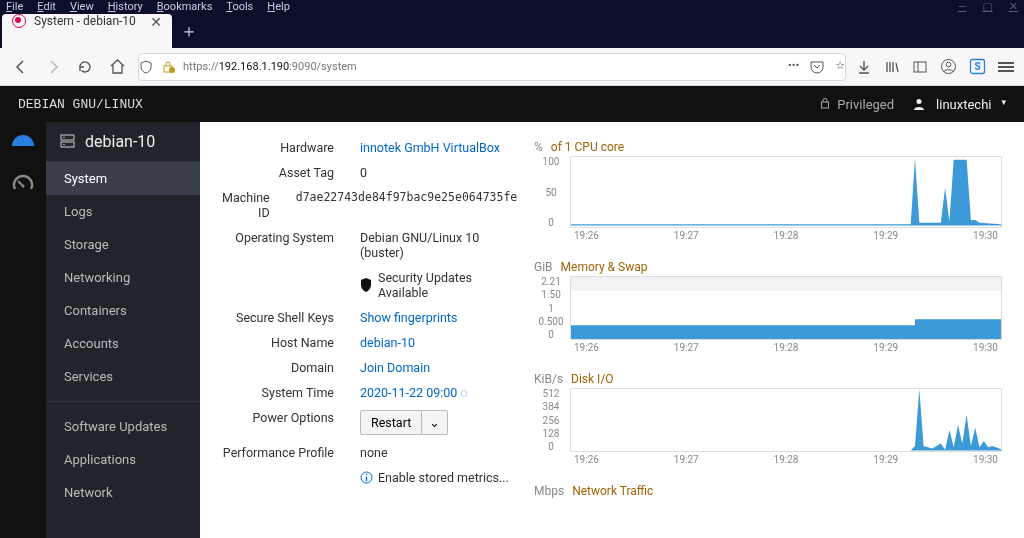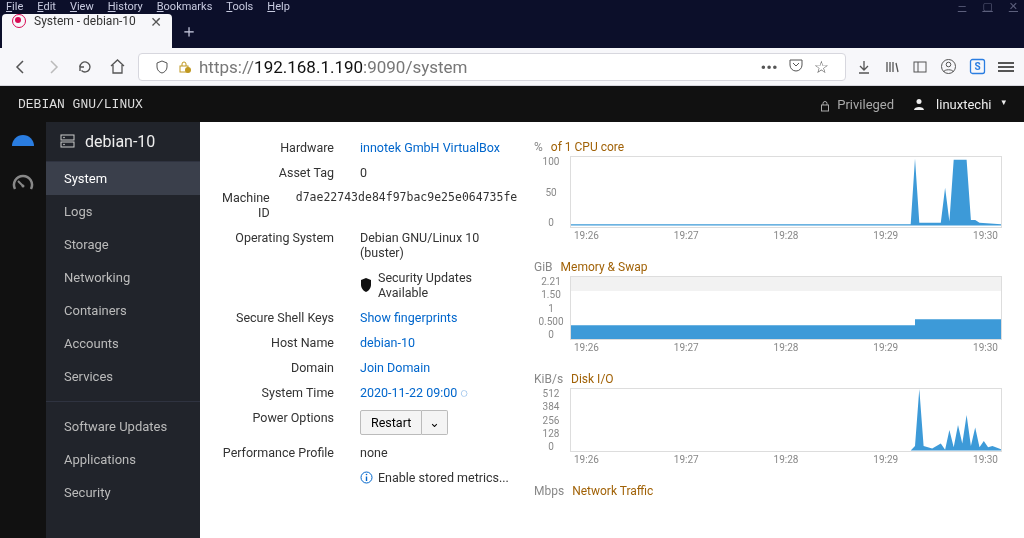--- a/index.html
+++ b/index.html
@@ -16,33 +16,33 @@
 .fx-tab{background:#f7f7fa;height:34px;width:170px;border-radius:4px 4px 0 0;display:flex;align-items:flex-start;padding:0 10px;gap:8px;font-size:12px;color:#333;}
 .fx-tab .favicon{width:14px;height:14px;border-radius:50%;border:1.5px solid #d70a53;position:relative;}
 .fx-tab .favicon::after{content:"";position:absolute;width:6px;height:6px;border-radius:50%;background:#d70a53;top:2px;left:2px;}
 .fx-tab .close{margin-left:auto;font-size:14px;color:#555;}
 .fx-newtab{width:34px;height:34px;display:flex;align-items:center;justify-content:center;color:#c8cbe0;font-size:18px;}
 
 
 .fx-url{height:38px;background:#f7f7fa;border-bottom:1px solid #d7d7de;display:flex;align-items:center;padding:0 10px;gap:10px;}
 .fx-nav-btn{width:22px;height:22px;display:flex;align-items:center;justify-content:center;color:#555;font-size:15px;}
 .fx-nav-btn.disabled{color:#bbb;}
-.fx-addr{flex:1;height:28px;background:#fff;border:1px solid #d7d7de;border-radius:4px;display:flex;align-items:center;padding:0 16px;gap:8px;font-size:17px;color:#777;}
+.fx-addr{flex:1;height:28px;background:#fff;border:1px solid #d7d7de;border-radius:4px;display:flex;align-items:center;padding:0 0;gap:8px;font-size:11px;color:#777;}
 .fx-addr .highlight{color:#111;}
 .fx-addr .right-icons{margin-left:auto;display:flex;gap:10px;color:#555;}
 .fx-toolbar-right{display:flex;gap:12px;align-items:center;color:#555;font-size:15px;}
 .fx-toolbar-right .blue{color:#2a7de1;}
 .hamb{display:inline-block;width:16px;}
 .hamb span{display:block;height:2px;background:#555;margin:2px 0;}
 
 
 .ck-top{height:36px;background:#111;color:#ddd;display:flex;align-items:center;padding:0 18px;font-size:13px;}
 .ck-top .brand{font-weight:500;font-family:Liberation Mono, monospace;}
 .ck-top .right{margin-left:auto;display:flex;align-items:center;gap:18px;color:#aaa;}
-.ck-top .priv{display:flex;align-items:flex-end;gap:6px;}
+.ck-top .priv{display:flex;align-items:flex-start;gap:6px;}
 .ck-top .user{color:#eee;display:flex;align-items:flex-start;gap:10px;}
 
 
 .ck-body{display:flex;height:454px;}
 
 
 .ck-side{width:200px;display:flex;background:#1b1b1b;}
 .ck-icons{width:46px;background:#111;display:flex;flex-direction:column;align-items:center;padding-top:10px;gap:24px;}
 .ck-nav{flex:1;background:#21242b;color:#bbb;}
 .ck-host{height:40px;display:flex;align-items:center;gap:10px;padding:0 14px;color:#eee;border-bottom:1px solid #2f3340;}
@@ -225,21 +225,21 @@
       <div class="item active">System</div>
       <div class="item">Logs</div>
       <div class="item">Storage</div>
       <div class="item">Networking</div>
       <div class="item">Containers</div>
       <div class="item">Accounts</div>
       <div class="item">Services</div>
       <div class="sep"></div>
       <div class="item">Software Updates</div>
       <div class="item">Applications</div>
-      <div class="item">Security</div>
+      <div class="item">Network</div>
     </div>
   </div>
 
   <div class="ck-content">
     <div class="ck-left">
       <div class="info-row">
           <span class="lbl">Hardware</span>
           <span class="val link">innotek GmbH VirtualBox</span>
         </div>
       <div class="info-row">

